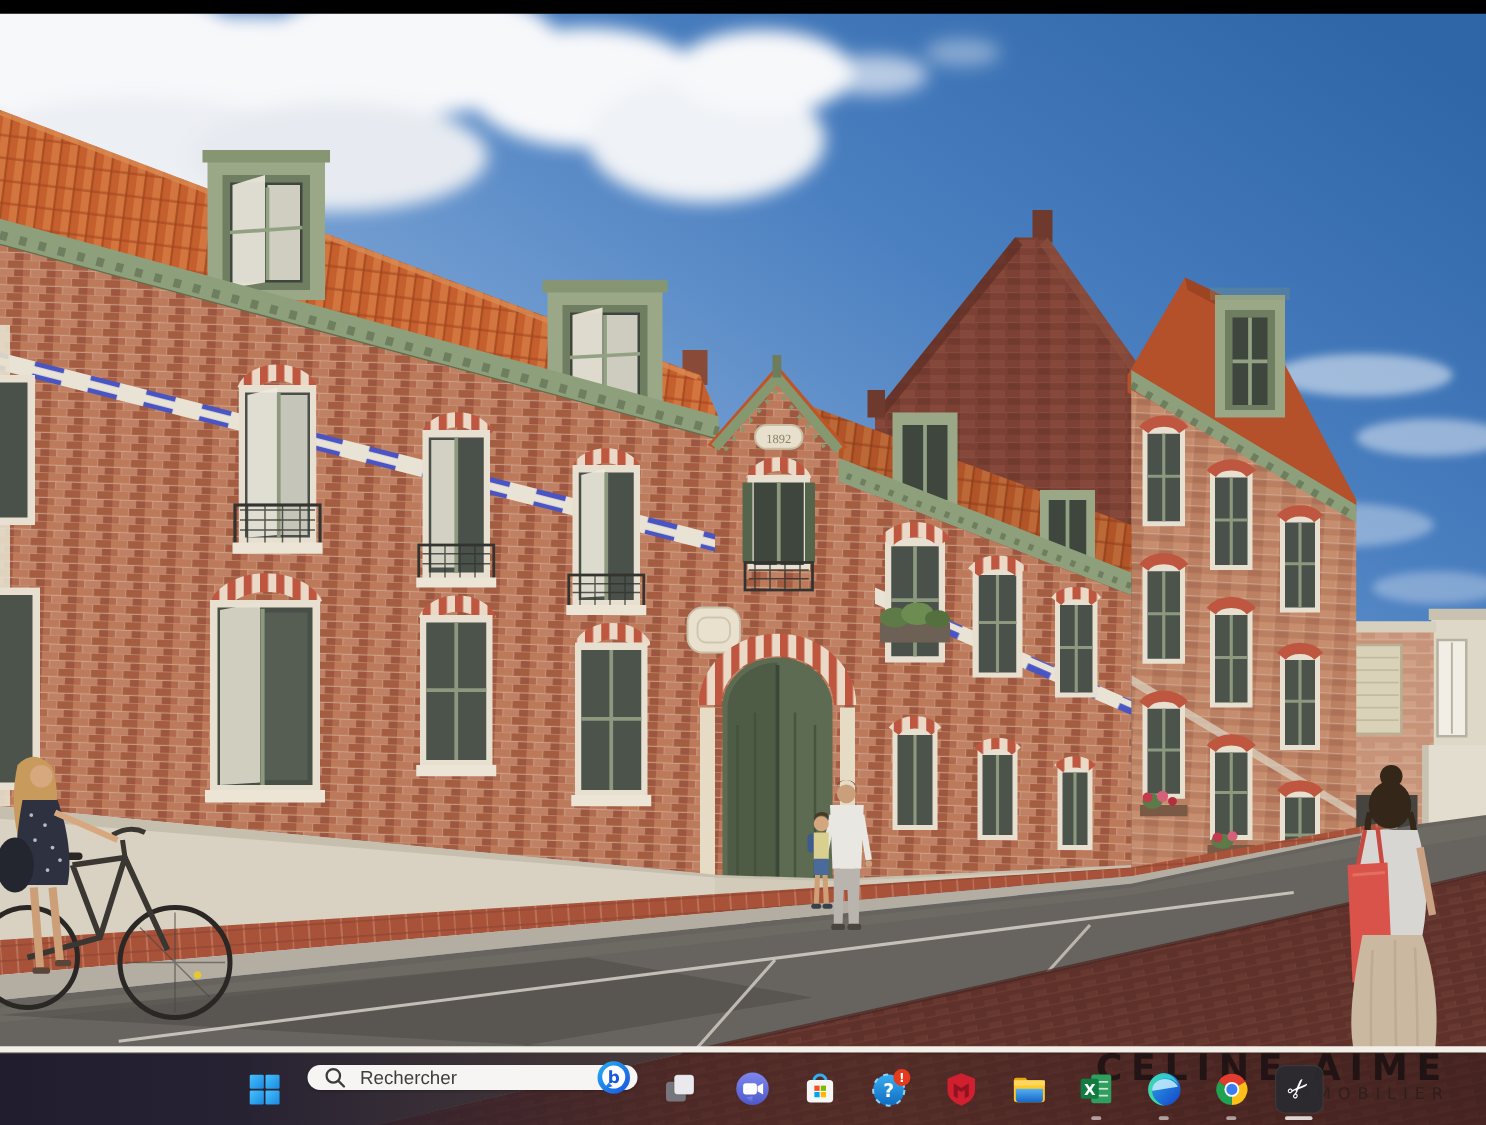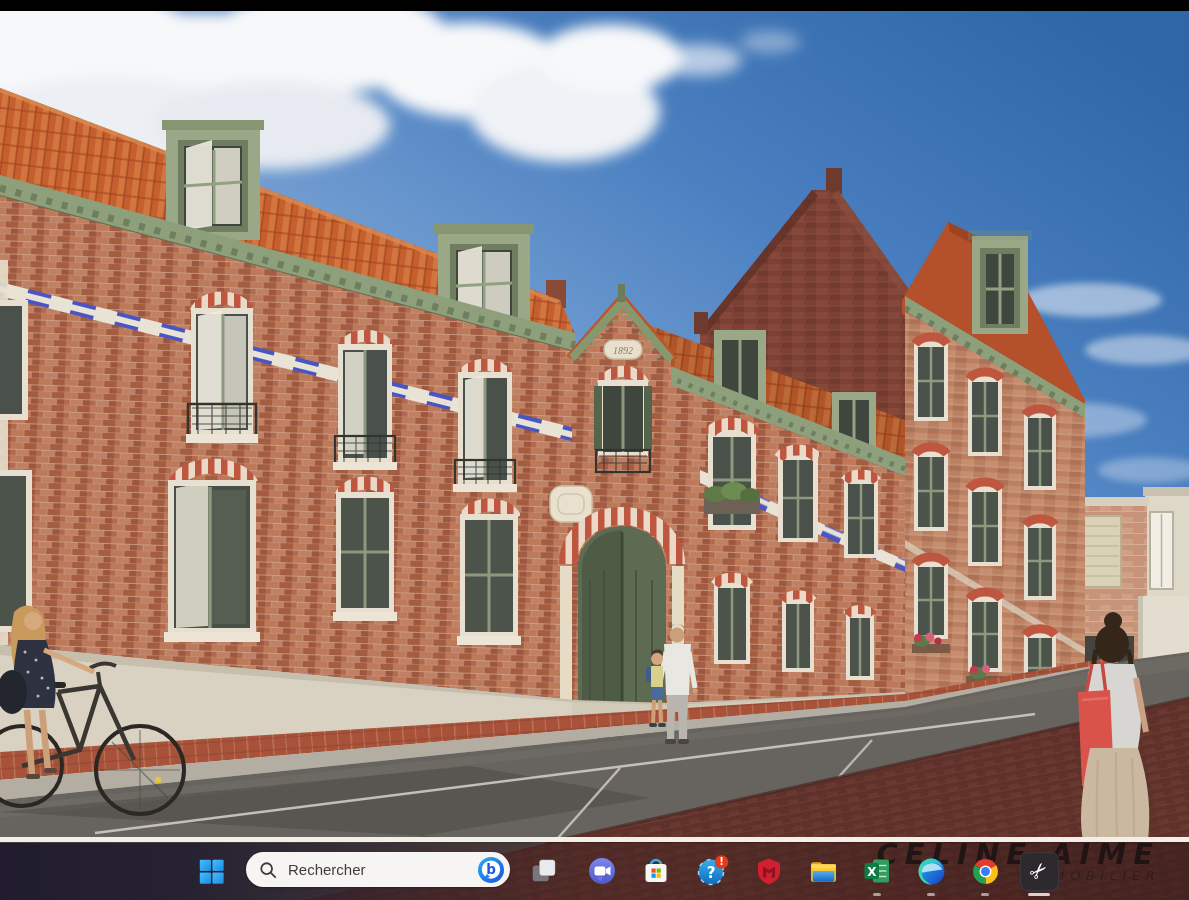--- a/index.html
+++ b/index.html
@@ -1,32 +1,32 @@
 <!DOCTYPE html>
 <html><head>
 <meta charset="utf-8">
 <style>
   html,body{margin:0;padding:0;background:#000;}
   #screen{position:relative;width:1189px;height:900px;overflow:hidden;font-family:"Liberation Sans",sans-serif;}
-  #wallpaper{position:absolute;inset:0;font-style:italic;}
+  #wallpaper{position:absolute;inset:0;}
   #wallpaper svg{display:block;}
   
   .wm-line{position:absolute;left:0;right:0;top:837px;height:5px;background:#f2efe9;box-shadow:0 1px 1px rgba(0,0,0,.35);}
   .wm-brand{position:absolute;top:840px;right:29px;font-family:"DejaVu Sans",sans-serif;font-weight:700;font-size:29px;line-height:1;letter-spacing:7px;color:#0d0d0d;white-space:nowrap;}
   .wm-sub{position:absolute;top:868px;right:29px;font-family:"DejaVu Sans",sans-serif;font-weight:500;font-size:13px;letter-spacing:5.5px;color:#2a2521;white-space:nowrap;}
   
   .top-bar{position:absolute;top:0;left:0;right:0;height:11px;background:#000;z-index:40;}
   
   .taskbar{position:absolute;left:0;right:0;bottom:0;height:57px;z-index:30;
     background:linear-gradient(90deg,
       rgba(28,24,44,0.92) 0%, rgba(32,27,46,0.88) 16%,
       rgba(44,32,44,0.72) 30%, rgba(62,34,34,0.52) 46%,
       rgba(66,36,34,0.45) 60%, rgba(56,28,28,0.5) 78%, rgba(48,24,24,0.55) 100%);}
   .tb-btn{position:absolute;top:8px;width:40px;height:40px;border-radius:5px;display:flex;align-items:center;justify-content:center;}
-  .search-pill{position:absolute;left:246px;top:9px;width:264px;height:35px;background:#f6f5f3;border-radius:19px;display:flex;align-items:center;box-shadow:0 1px 2px rgba(0,0,0,.25);}
+  .search-pill{position:absolute;left:246px;top:9px;width:264px;height:20px;background:#f6f5f3;border-radius:19px;display:flex;align-items:center;box-shadow:0 1px 2px rgba(0,0,0,.25);}
   .search-pill .mag{margin-left:13px;flex:0 0 auto;display:flex;}
   .search-pill .stext{margin-left:11px;font-size:15px;color:#3d3d3d;flex:1;}
   .search-pill .bing{margin-right:4px;flex:0 0 auto;display:flex;}
   .run-dot{position:absolute;bottom:4px;height:3px;border-radius:2px;background:rgba(255,255,255,.55);}
   .run-dot.small{width:8px;}
   .run-dot.wide{width:22px;background:rgba(255,255,255,.8);}
   .snip-plate{width:37px;height:37px;border-radius:8px;background:rgba(42,42,48,.92);border:1px solid rgba(255,255,255,.07);display:flex;align-items:center;justify-content:center;}
   .snip-glyph{color:#fff;font-size:21px;transform:rotate(-45deg);font-family:"DejaVu Sans",sans-serif;}
 </style>
 </head>

